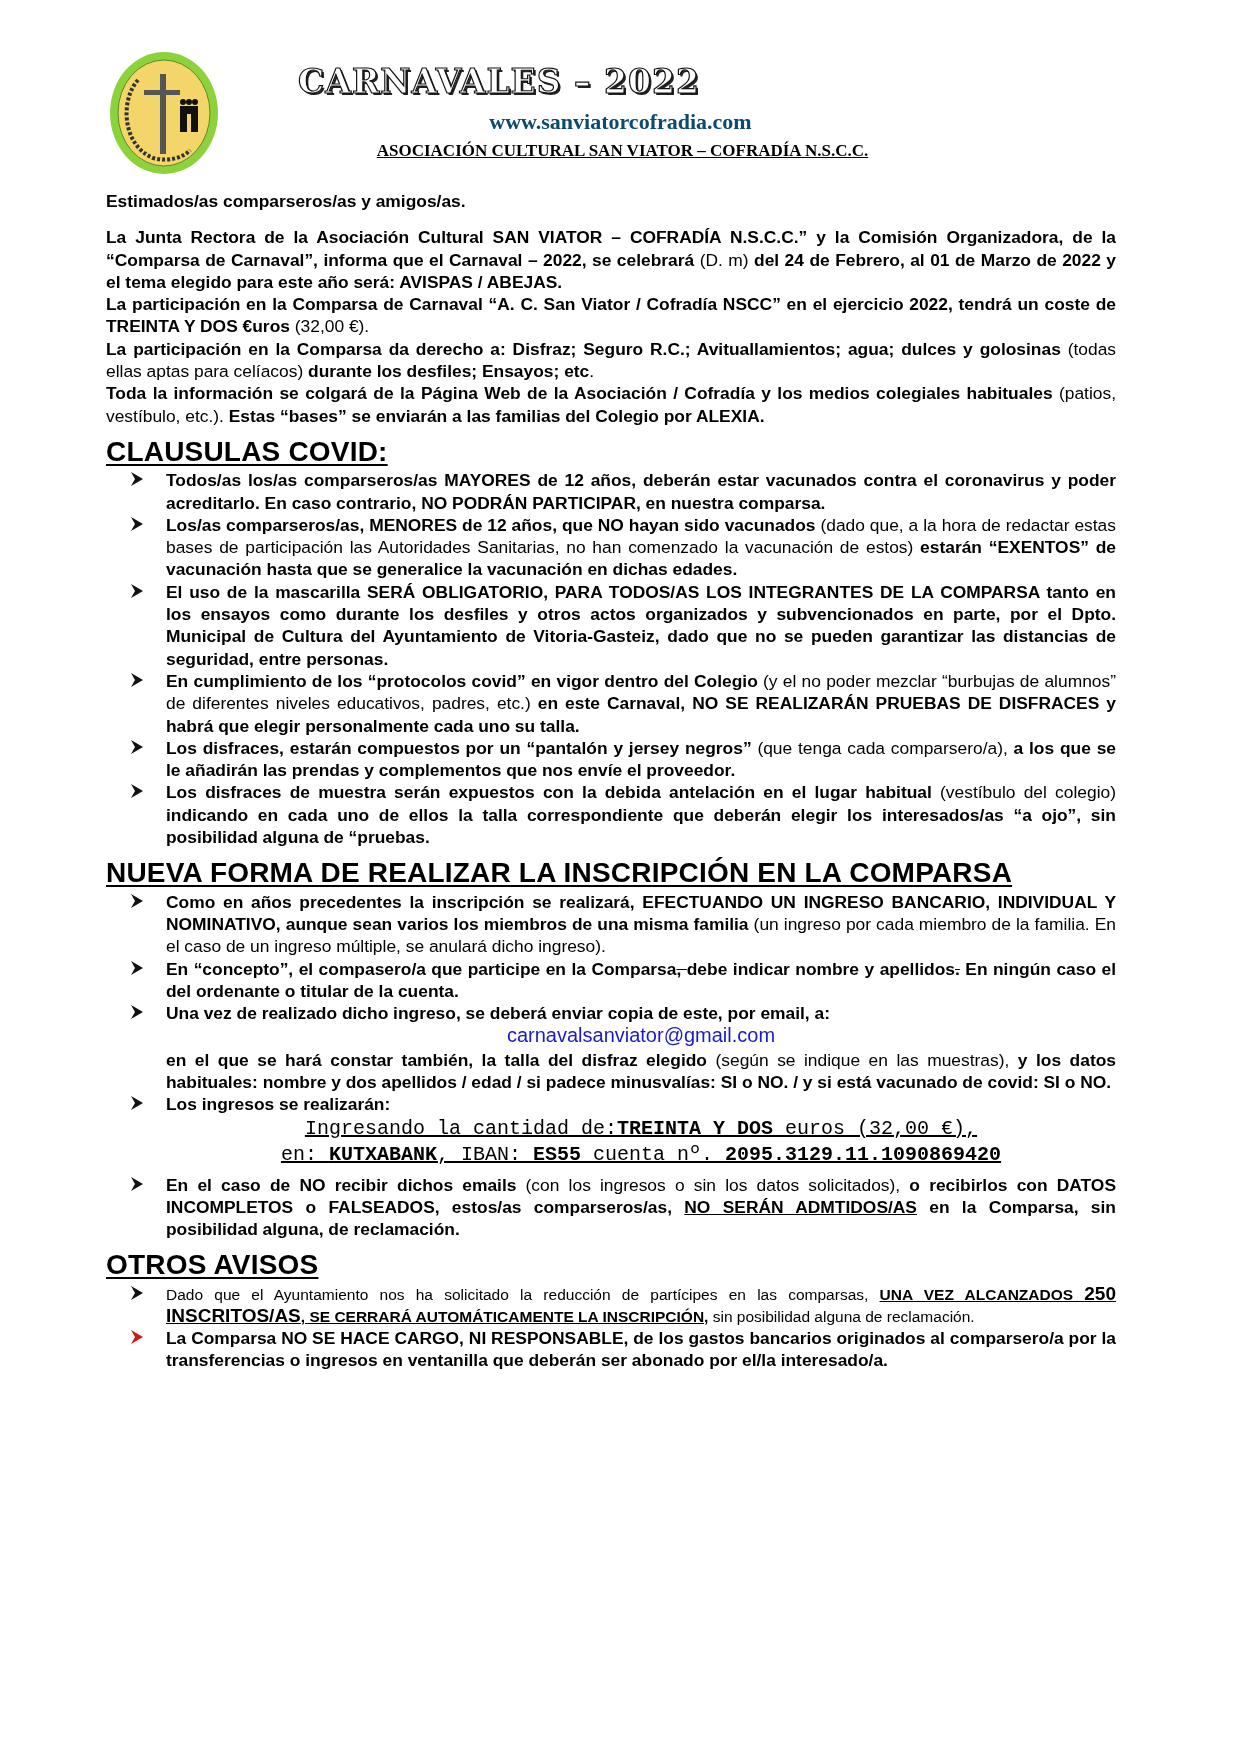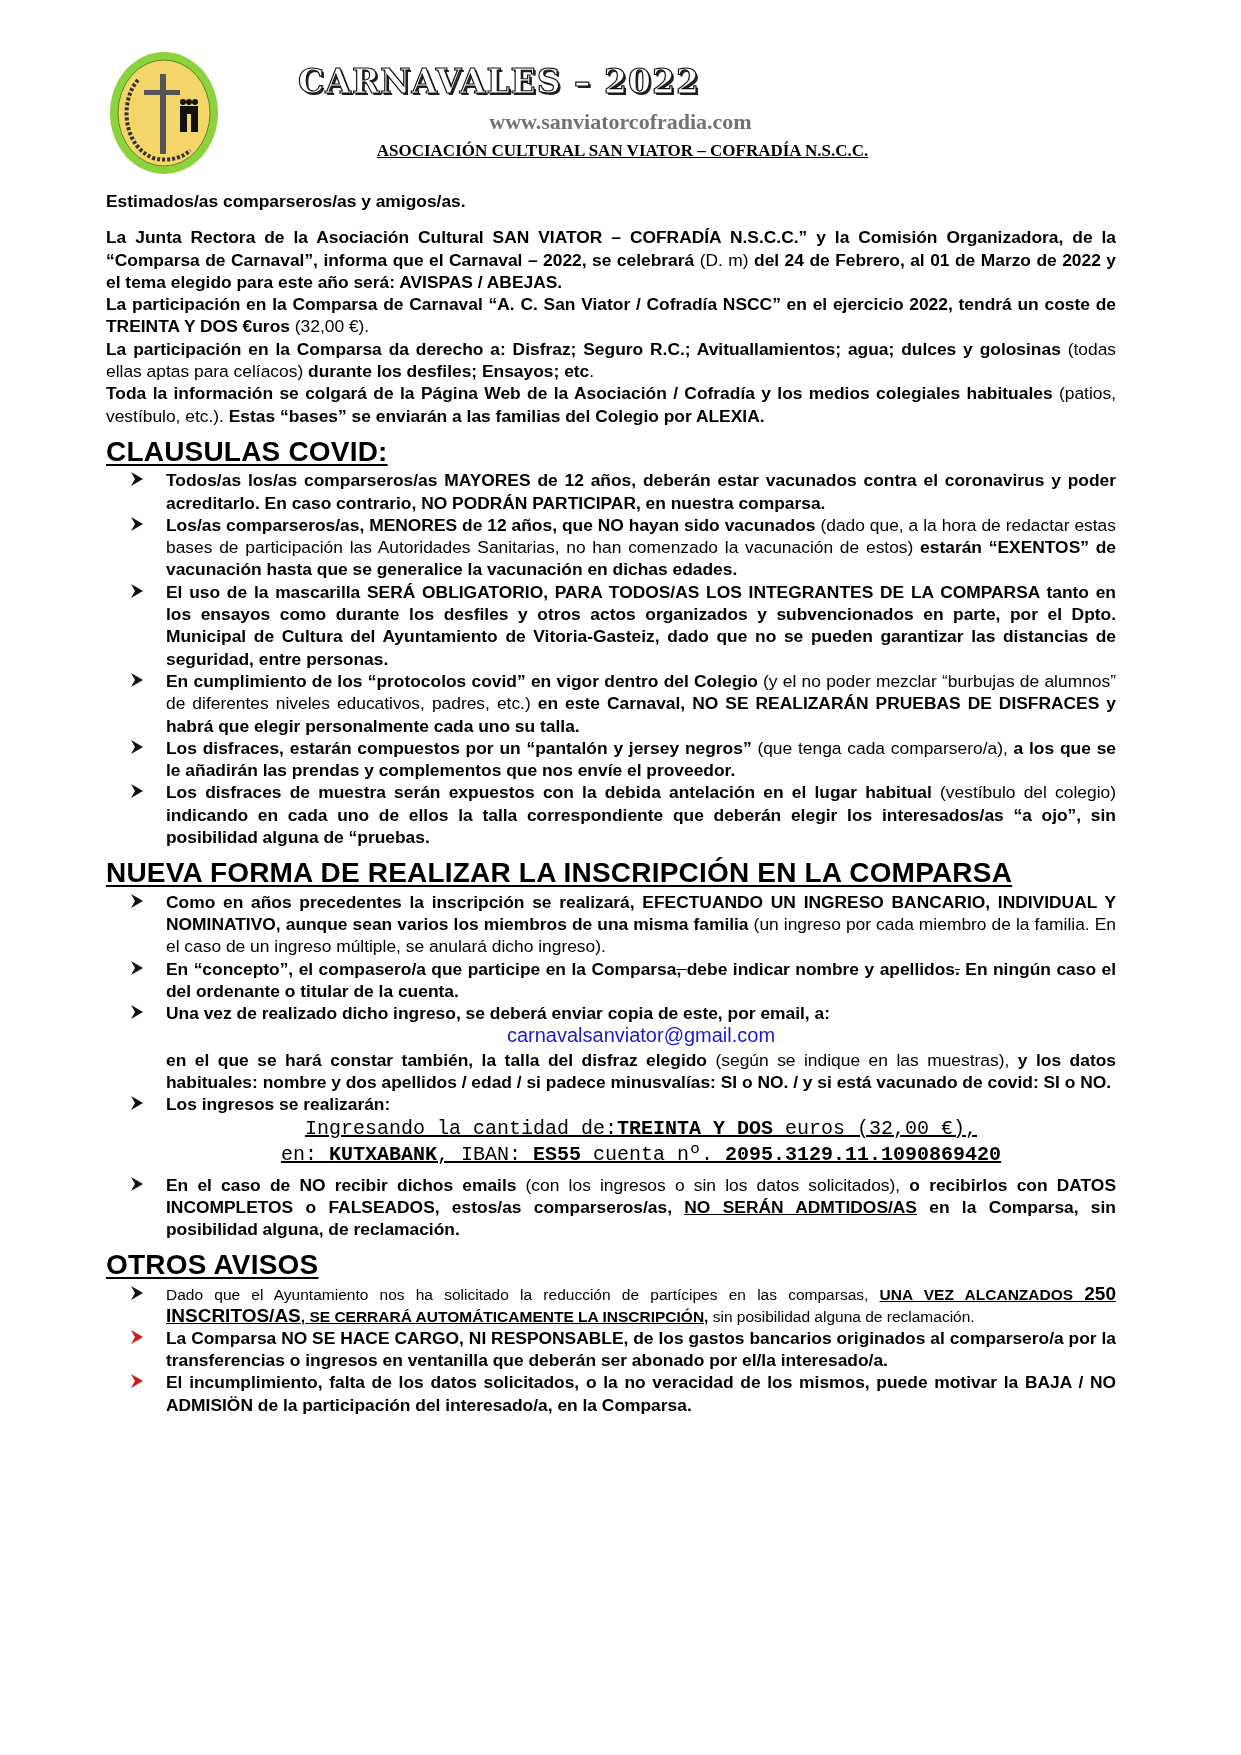--- a/index.html
+++ b/index.html
@@ -7,21 +7,21 @@
          font-family: "Liberation Sans", sans-serif; color: #000; }
   .page { position: absolute; left: 0; top: 0; width: 1241px; height: 1755px; }
 
   
   .logo-left { position: absolute; left: 108px; top: 50px; width: 112px; height: 126px; }
   .logo-right { position: absolute; left: 1000px; top: 48px; width: 110px; height: 134px; }
   .title { position: absolute; left: 0; width: 998px; top: 62px; text-align: center;
            font-family: "DejaVu Serif", serif; font-size: 33px; font-weight: bold; letter-spacing: 1px;
            color: #ffffff; -webkit-text-stroke: 1.2px #111; text-shadow: 2px 2px 0 #222; }
   .site { position: absolute; left: 0; width: 1241px; top: 109px; text-align: center;
-          font-family: "Liberation Serif", serif; font-weight: bold; font-size: 22px; color: #737373; }
+          font-family: "Liberation Serif", serif; font-weight: bold; font-size: 22px; color: #0c4a6e; }
   .assoc { position: absolute; left: 2px; width: 1241px; top: 141px; text-align: center;
            font-family: "Liberation Serif", serif; font-weight: bold; font-size: 17px;
            text-decoration: underline; }
 
   
   .body { position: absolute; left: 106px; width: 1010px; top: 190px; font-size: 17.4px; line-height: 22.3px; }
   .para { margin: 0; text-align: justify; }
   .b { font-weight: bold; }
   .n { font-weight: normal; }
   .i { }
@@ -200,23 +200,15 @@
         <span>Dado que el Ayuntamiento nos ha solicitado la reducción de partícipes en las comparsas, </span><span class="b u">UNA VEZ ALCANZADOS </span><span class="b u" style="font-size:19px;">250 INSCRITOS/AS</span><span class="b u">, SE CERRARÁ AUTOMÁTICAMENTE LA INSCRIPCIÓN,</span><span> sin posibilidad alguna de reclamación.</span>
       </li>
       <li>
         <span class="arrow">
             <svg width="14" height="16" viewBox="0 0 14 16">
               <path d="M1 1 L13 8 L1 15 L5 8 Z" fill="#d01818"></path>
             </svg>
           </span>
         <span class="b">La Comparsa NO SE HACE CARGO, NI RESPONSABLE</span><span class="b">, de los gastos bancarios originados al comparsero/a por la transferencias o ingresos en ventanilla que deberán ser abonado por el/la interesado/a.</span>
       </li>
-      <li>
-        <span class="arrow">
-            <svg width="14" height="16" viewBox="0 0 14 16">
-              <path d="M1 1 L13 8 L1 15 L5 8 Z" fill="#d01818"></path>
-            </svg>
-          </span>
-        <span class="b">El incumplimiento, falta de los datos solicitados, o la no veracidad de los mismos, puede motivar la BAJA / NO ADMISIÖN de la participación del interesado/a, en la Comparsa.</span>
-      </li>
     </ul>
   </div>
 </div>
 
 </body></html>

